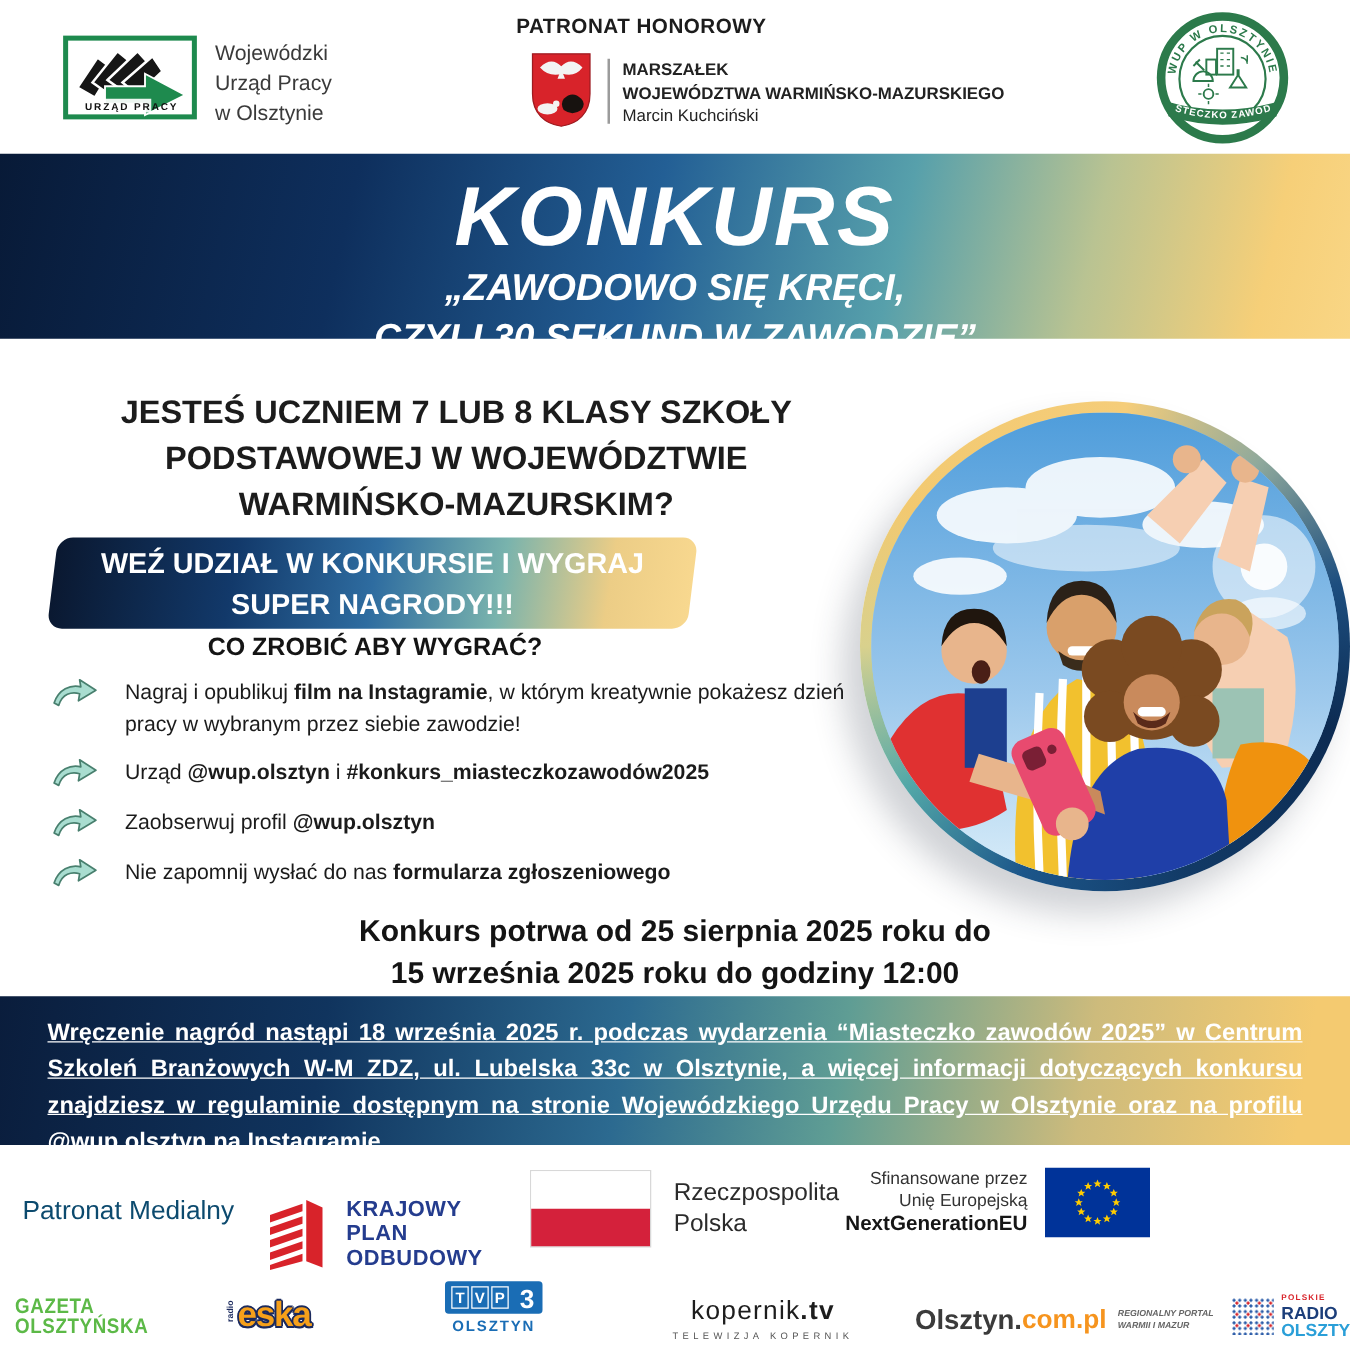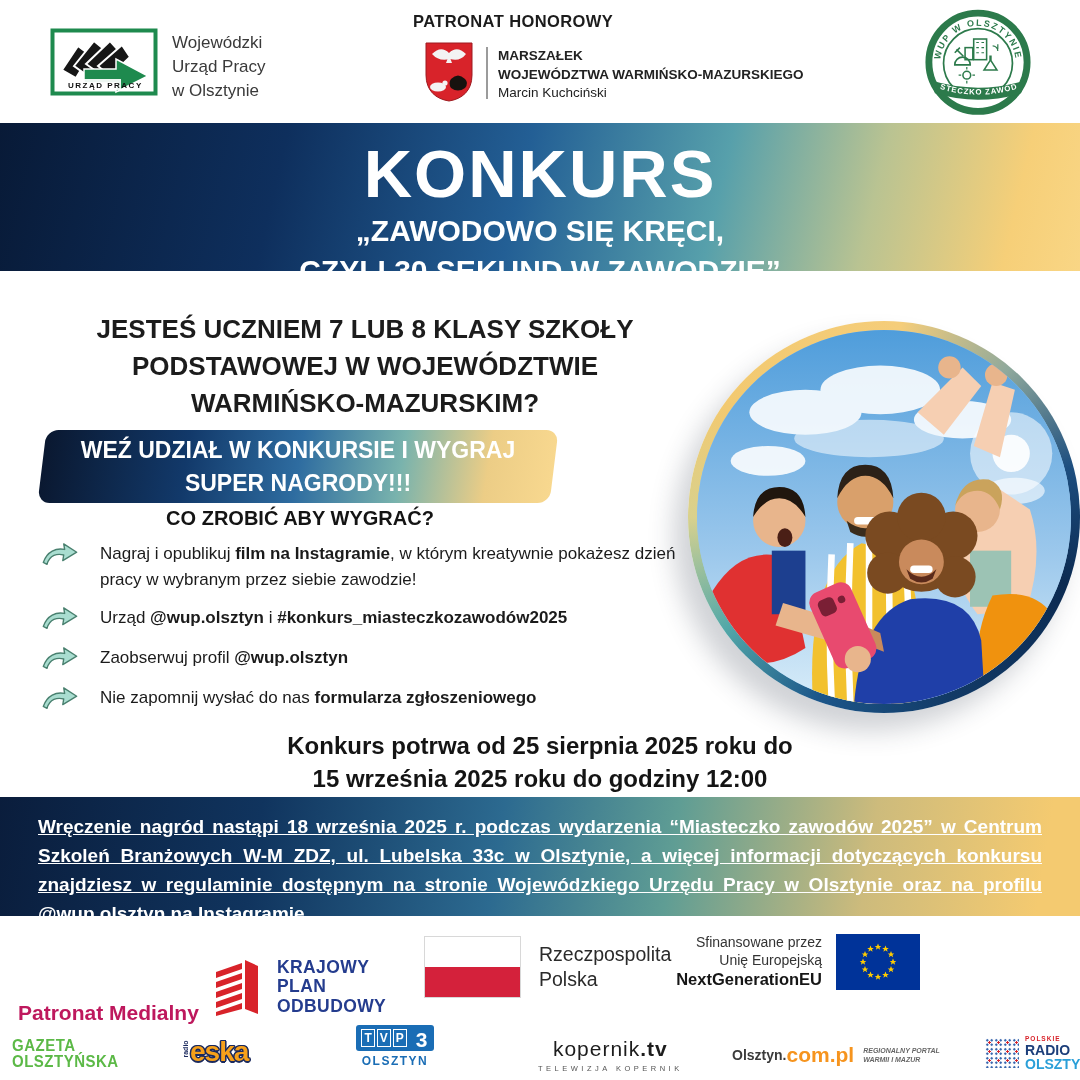--- a/index.html
+++ b/index.html
@@ -11,21 +11,21 @@
   .org-name { position:absolute; left:172px; top:31px; font-size:17px; line-height:1.42; color:#3a3a3a; }
   .patronage-title { position:absolute; left:413px; top:12px; font-size:16.5px; font-weight:700; letter-spacing:.4px; color:#1c1c1c; }
   .herb { position:absolute; left:424px; top:40px; width:50px; height:64px; }
   .patronage-divider { position:absolute; left:486px; top:47px; width:2px; height:52px; background:#9b9b9b; }
   .patronage-text { position:absolute; left:498px; top:47px; font-size:13.5px; line-height:1.38; color:#222; }
   .patronage-text .b { font-weight:700; }
   .badge { position:absolute; left:922px; top:8px; width:112px; height:112px; }
 
   
   .banner { position:absolute; left:0; top:123px; width:1080px; height:148px; text-align:center;
-    background:linear-gradient(103deg,#081a37 0%,#0e2f5d 26%,#1e5astroke 0,#235f95 48%,#57a0ab 66%,#b9c392 80%,#f6cf78 93%,#f9d685 100%); }
+    background:linear-gradient(103deg,#081a37 0%,#0e2f5d 26%,#1e5astroke 0,#235f95 48%,#57a0ab 66%,#b9c392 80%,#f6cf78 93%,#f9d685 100%);font-style:italic; }
   .banner { background:linear-gradient(103deg,#081a37 0%,#0e2f5d 26%,#235f95 48%,#57a0ab 66%,#b9c392 80%,#f6cf78 93%,#f9d685 100%); }
   .banner-title { font-size:67px; font-weight:700; letter-spacing:2px; color:#fff; margin-top:14px; line-height:1.1; }
   .banner-sub { font-size:30px; font-weight:700; color:#fff; line-height:1.35; }
 
   
   .question { position:absolute; left:40px; top:311px; width:650px; text-align:center;
     font-size:26px; font-weight:700; line-height:1.42; color:#1c1c1c; }
   .ribbon { position:absolute; left:42px; top:430px; width:512px; height:73px; border-radius:12px;
     transform:skewX(-7deg);
     background:linear-gradient(92deg,#0a1830 0%,#12396a 28%,#2e6ca0 50%,#79b3ad 70%,#eccd86 87%,#f8d88f 100%);
@@ -64,38 +64,38 @@
   .pl-flag { width:97px; height:62px; border:1px solid #d8d8d8; }
   .pl-flag .w { height:50%; background:#fff; }
   .pl-flag .r { height:50%; background:#d4213b; }
   .pl-text { margin-left:18px; font-size:19.5px; line-height:1.3; color:#2b2b2b; }
   .eu { position:absolute; left:672px; top:933px; display:flex; align-items:center;justify-content:center; }
   .eu-text { width:150px; text-align:right; font-size:14px; line-height:1.3; color:#333; }
   .eu-text .ngeu { font-size:16.5px; font-weight:700; color:#161616; }
   .eu svg { width:84px; height:56px; margin-left:14px; }
 
   
-  .media-title { position:absolute; left:18px; top:1001px; font-size:21px; font-weight:700; color:#be185d; }
+  .media-title { position:absolute; left:18px; top:957px; font-size:21px; font-weight:400; color:#0c4a6e; }
   .gazeta { position:absolute; left:12px; top:1038px; font-size:15px; font-weight:700; line-height:.95; color:#5cb947; letter-spacing:.5px; transform:scaleY(1.12); transform-origin:top left; }
   .eska { position:absolute; left:180px; top:1036px; display:flex; align-items:center; }
   .eska .radio { font-size:7px; font-weight:700; color:#1b2a5e; transform:rotate(-90deg); width:10px; }
   .eska .name { font-size:28px; font-weight:800; color:#f6a01a; letter-spacing:-1px;
     text-shadow:-1.5px 0 #1b2a5e, 1.5px 0 #1b2a5e, 0 -1.5px #1b2a5e, 0 1.5px #1b2a5e, -1px -1px #1b2a5e, 1px 1px #1b2a5e, -1px 1px #1b2a5e, 1px -1px #1b2a5e; }
   .tvp { position:absolute; left:352px; top:1025px; width:86px; text-align:center; }
   .tvp-boxes { display:inline-flex; align-items:stretch; }
   .tvp-main { background:#1a6db5; border-radius:3px 0 0 3px; padding:4px 4px; display:flex; align-items:center; }
   .tvp-letter { border:1.5px solid #fff; color:#fff; font-weight:700; font-size:12px; line-height:1; padding:2px 2px; margin:0 1px; }
   .tvp-num { background:#1a6db5; border-radius:0 3px 3px 0; color:#fff; font-weight:700; font-size:21px; line-height:1; padding:3px 6px 1px 4px; display:flex; align-items:center; }
   .tvp-city { margin-top:3px; font-size:12px; font-weight:700; letter-spacing:1.5px; color:#1a6db5; }
   .kopernik { position:absolute; left:538px; top:1037px; text-align:center; }
   .kopernik .name { font-size:21px; color:#1d1d1d; letter-spacing:1px; }
   .kopernik .name b { font-weight:700; }
   .kopernik .sub { margin-top:3px; font-size:7.5px; letter-spacing:3.5px; color:#555; }
   .portal { position:absolute; left:732px; top:1043px; display:flex; align-items:center; }
-  .portal .dark { font-size:14px; font-weight:700; color:#3b3b3b; }
+  .portal .dark { font-size:22px; font-weight:700; color:#3b3b3b; }
   .portal .orange { font-size:21px; font-weight:700; color:#f6941e; }
   .portal .tag { margin-left:9px; font-size:7px; font-style:italic; font-weight:700; color:#666; line-height:1.3; }
   .radio-olsztyn { position:absolute; left:985px; top:1036px; display:flex; align-items:center; }
   .ro-dots { width:34px; height:30px;
     background-image:radial-gradient(circle,#2a5ba8 1.1px,transparent 1.3px), radial-gradient(circle,#d8232a 1.1px,transparent 1.3px);
     background-size:4.5px 4.5px, 9px 9px; background-position:0 0, 18px 9px; }
   .ro-text { margin-left:6px; line-height:1; }
   .ro-top { font-size:6.5px; font-weight:700; letter-spacing:1px; color:#d8232a; }
   .ro-l1 { font-size:14px; font-weight:800; color:#1c3e7a; }
   .ro-l2 { font-size:14px; font-weight:800; color:#2a9fd8; }

